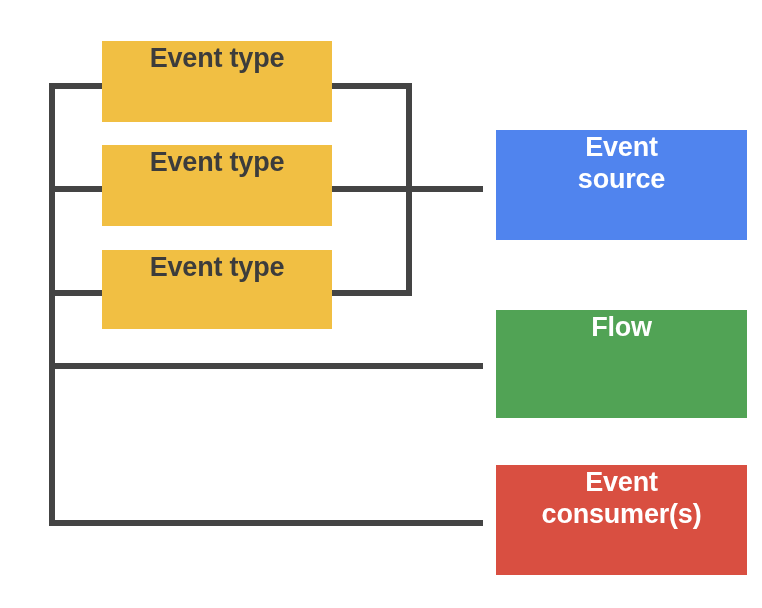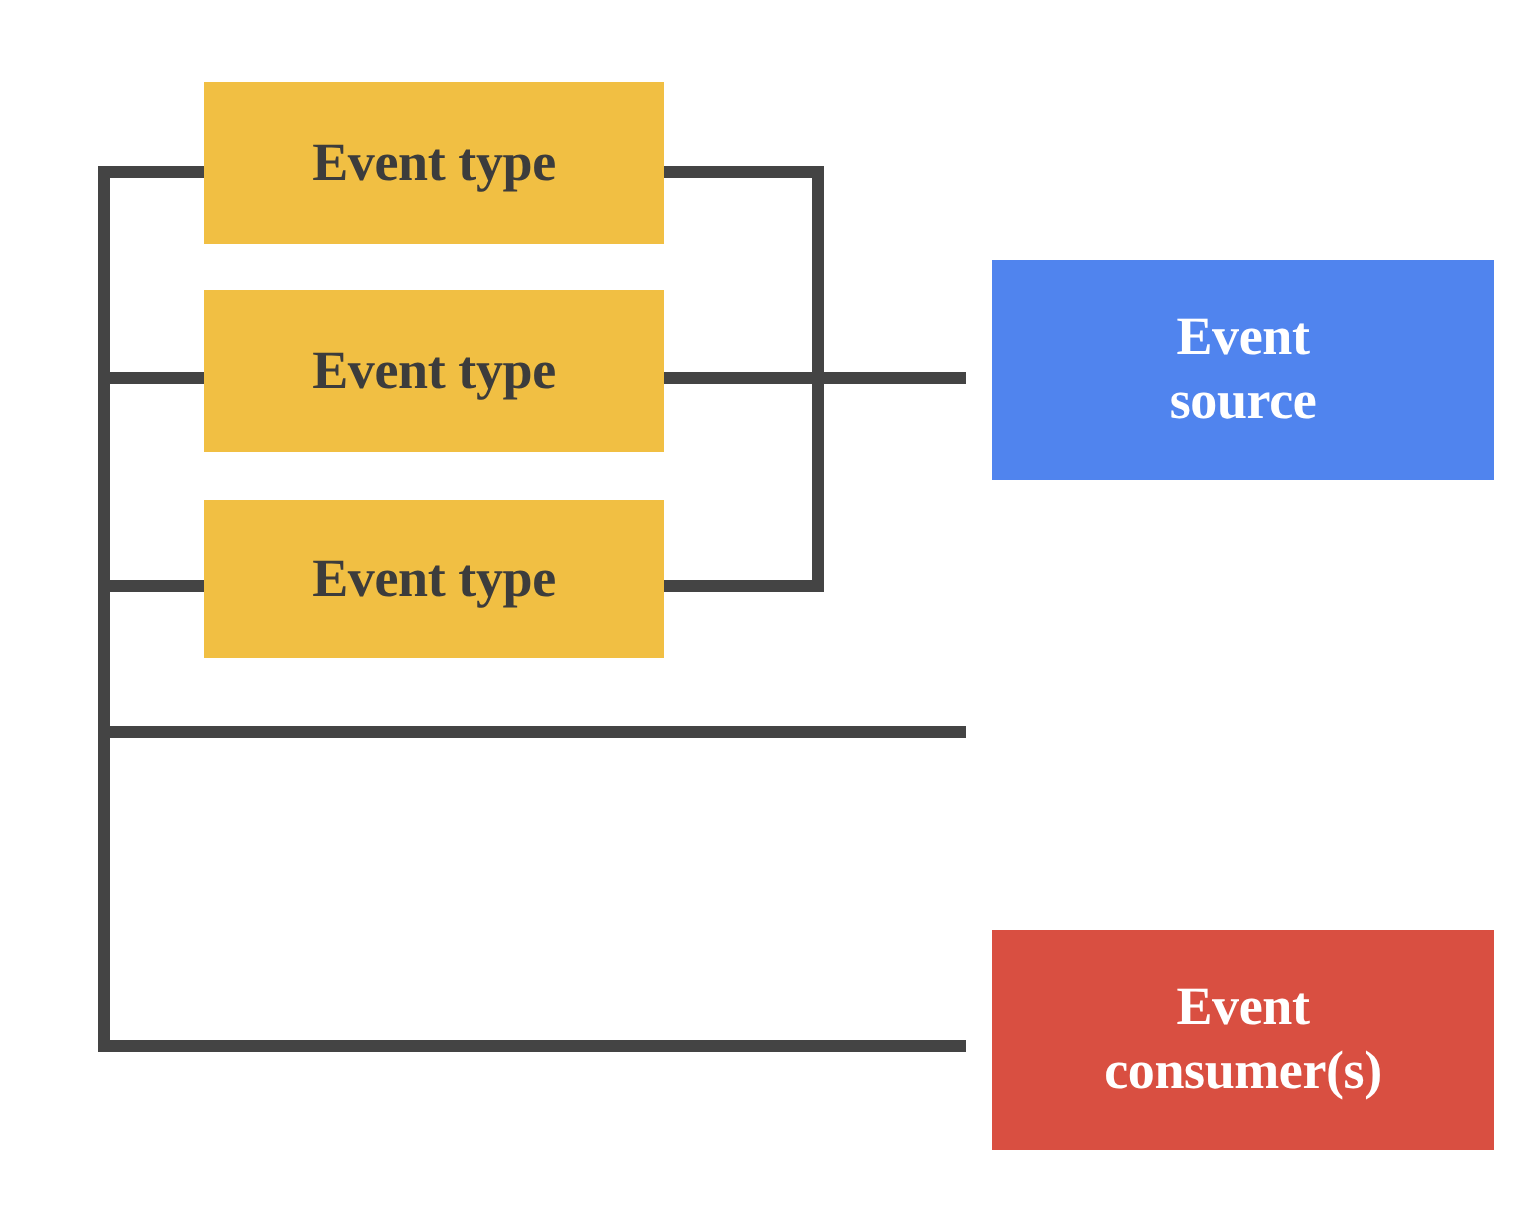--- a/index.html
+++ b/index.html
@@ -24,26 +24,24 @@
     position: absolute;
     background: #444444;
   }
   .line-h { height: 6px; }
   .line-v { width: 6px; }
 
   
   .node {
     position: absolute;
     display: flex;
-    align-items: center;
     justify-content: center;
     text-align: center;
     box-sizing: border-box;
     padding: 2px 10px;
-    font-family: Liberation Serif, serif;
   }
   .node-label {
     display: block;
     line-height: 1.18;
     letter-spacing: -0.2px;
     white-space: pre-line;
   }
 
   .node-event-type {
     left: 102px;
@@ -118,19 +116,22 @@
 
   <div class="node node-event-type" id="event-type-3">
     <span class="node-label">Event type</span>
   </div>
 
   <div class="node node-right" id="event-source">
     <span class="node-label">Event
 source</span>
   </div>
 
+  <div class="node node-right" id="flow">
+    <span class="node-label">Flow</span>
+  </div>
 
   <div class="node node-right" id="event-consumers">
     <span class="node-label">Event
 consumer(s)</span>
   </div>
 
 </div>
 
 </body></html>

